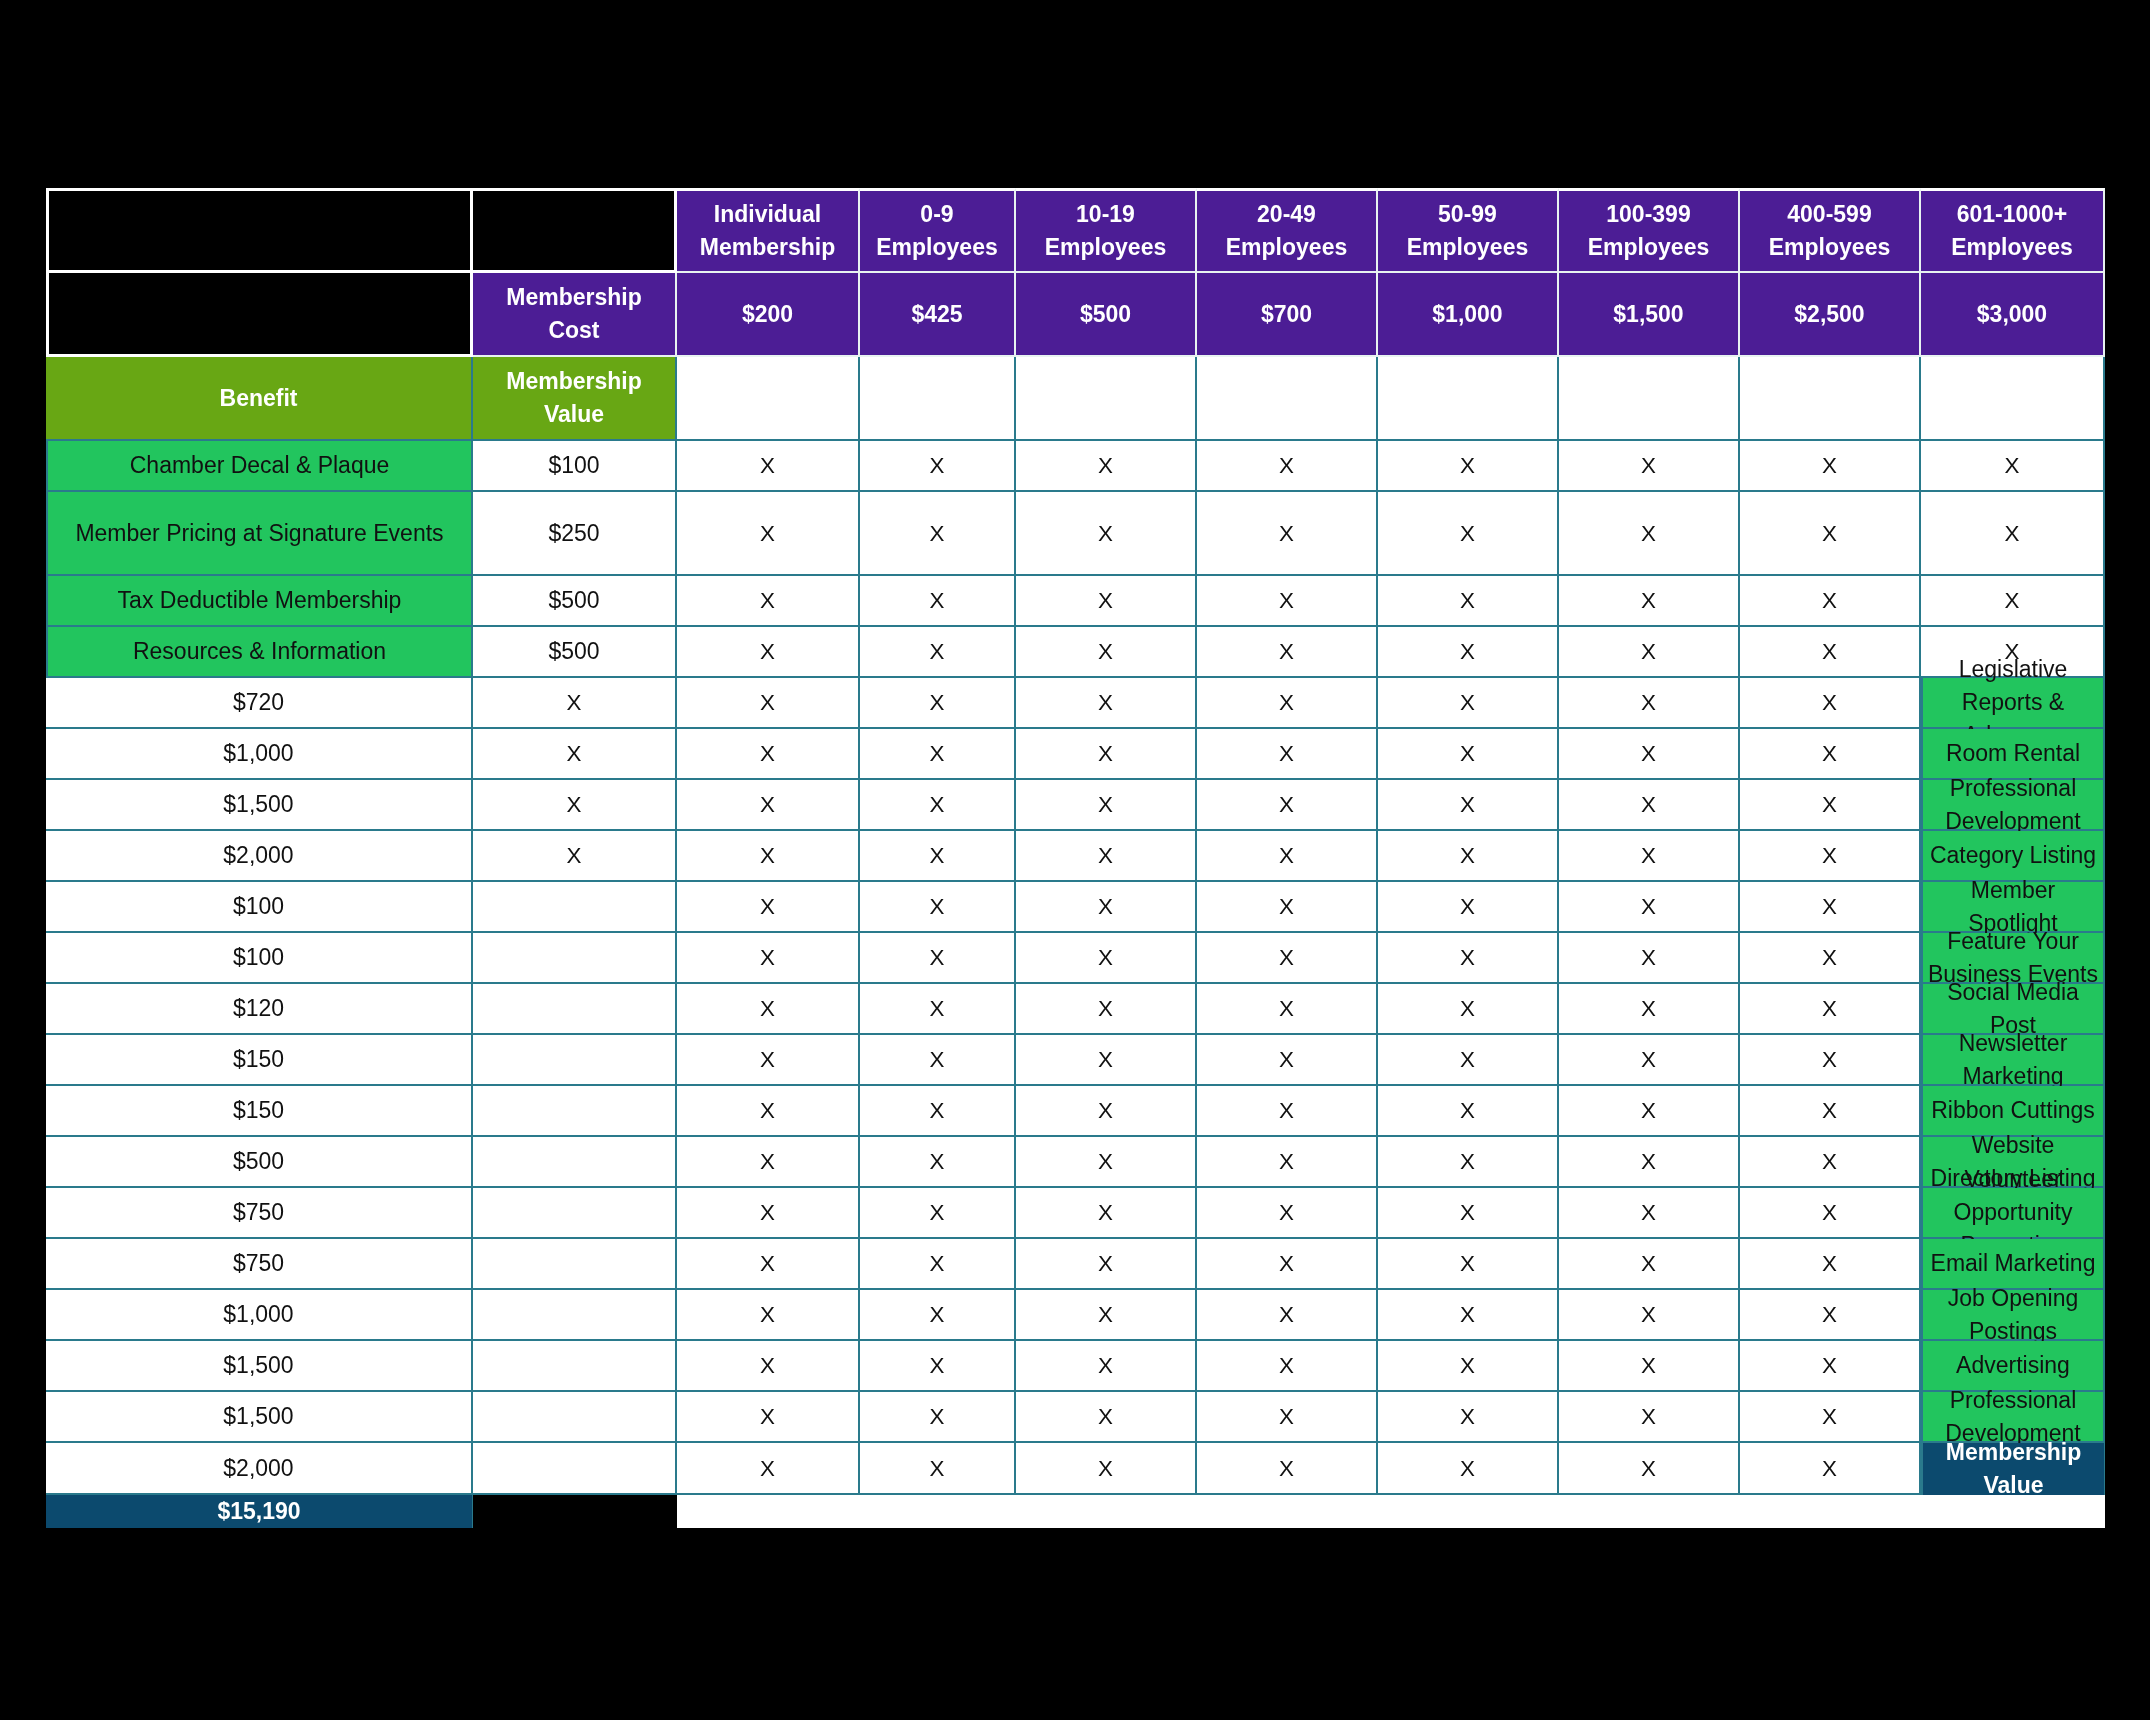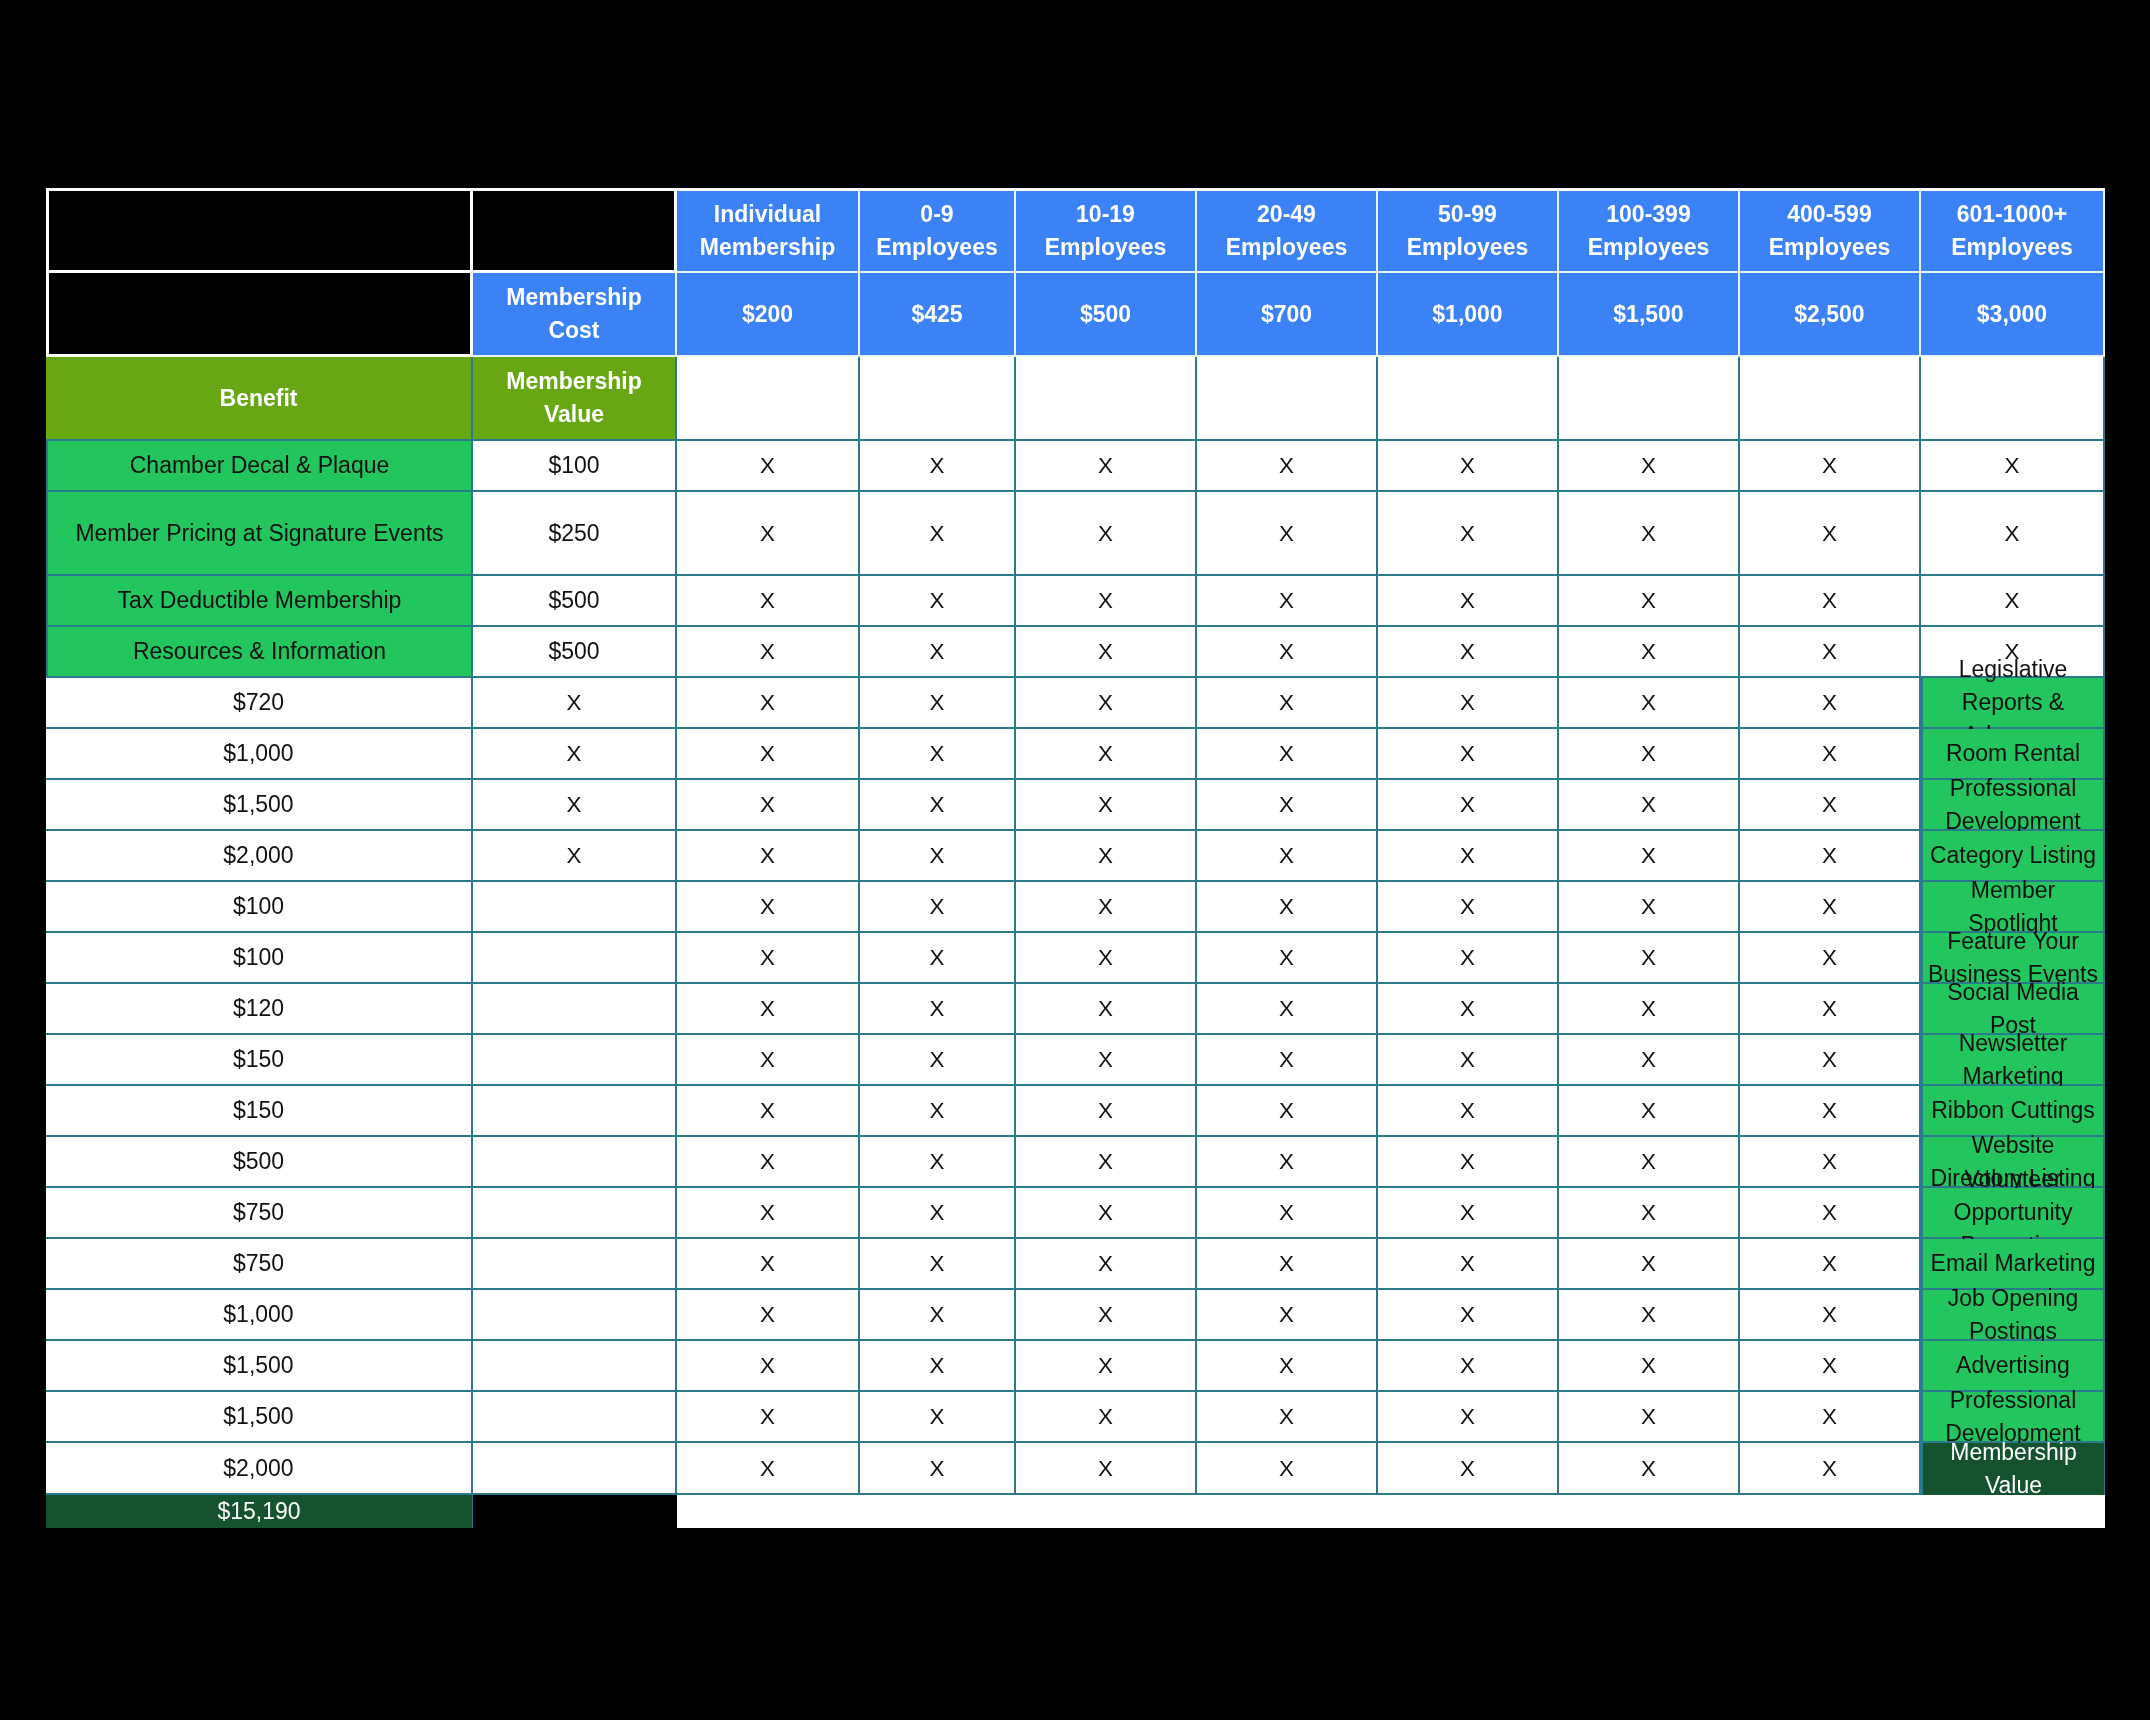--- a/index.html
+++ b/index.html
@@ -11,29 +11,29 @@
     position:absolute; left:46px; top:188px; width:2059px;
     display:grid;
     grid-template-columns: 427px 204px 183px 156px 181px 181px 181px 181px 181px 184px;
     grid-template-rows: 85px 84px 84px 51px 84px repeat(17, 51px) 52px;
   }
   .cell {
     box-sizing:border-box; display:flex; align-items:center; justify-content:center;
     text-align:center; font-size:23px; line-height:33px; color:#111;
     border-right:2.2px solid #2a7a8c; border-bottom:2.2px solid #2a7a8c; background:#fff;
   }
-  .hdr { background:#3b82f6; color:#fff; font-weight:bold; font-size:23px; line-height:33px;
+  .hdr { background:#4c1d95; color:#fff; font-weight:bold; font-size:23px; line-height:33px;
          border-right:2.2px solid #e8f3f1; border-bottom:2.2px solid #e8f3f1; }
   .blank-black { background:#000; border-right:3px solid #fff; border-bottom:3px solid #fff; }
   .blank-black.first { border-left:3px solid #fff; }
   .top { border-top:3px solid #fff; }
   .green { background:#68a714; color:#fff; font-weight:bold; border-right:2.2px solid #2a7a8c; border-bottom:2.2px solid #2a7a8c; }
   .label { background:#22c55e; border-left:2.2px solid #2a7a8c; }
   .empty-white { background:#fff; }
-  .total { background:#14532d; color:#fff; font-weight:normal; border-right:1.5px solid #2a7a8c; border-bottom:none; }
+  .total { background:#0c4a6e; color:#fff; font-weight:bold; border-right:1.5px solid #2a7a8c; border-bottom:none; }
   .total.first { border-left:2.2px solid #2a7a8c; }
   .total-fill { background:#fff; border:none; }
   .x { font-size:22.4px; color:#111; }
 </style>
 </head>
 <body>
 
 <div class="grid" id="grid">
 
   <div class="cell blank-black first top"></div>

